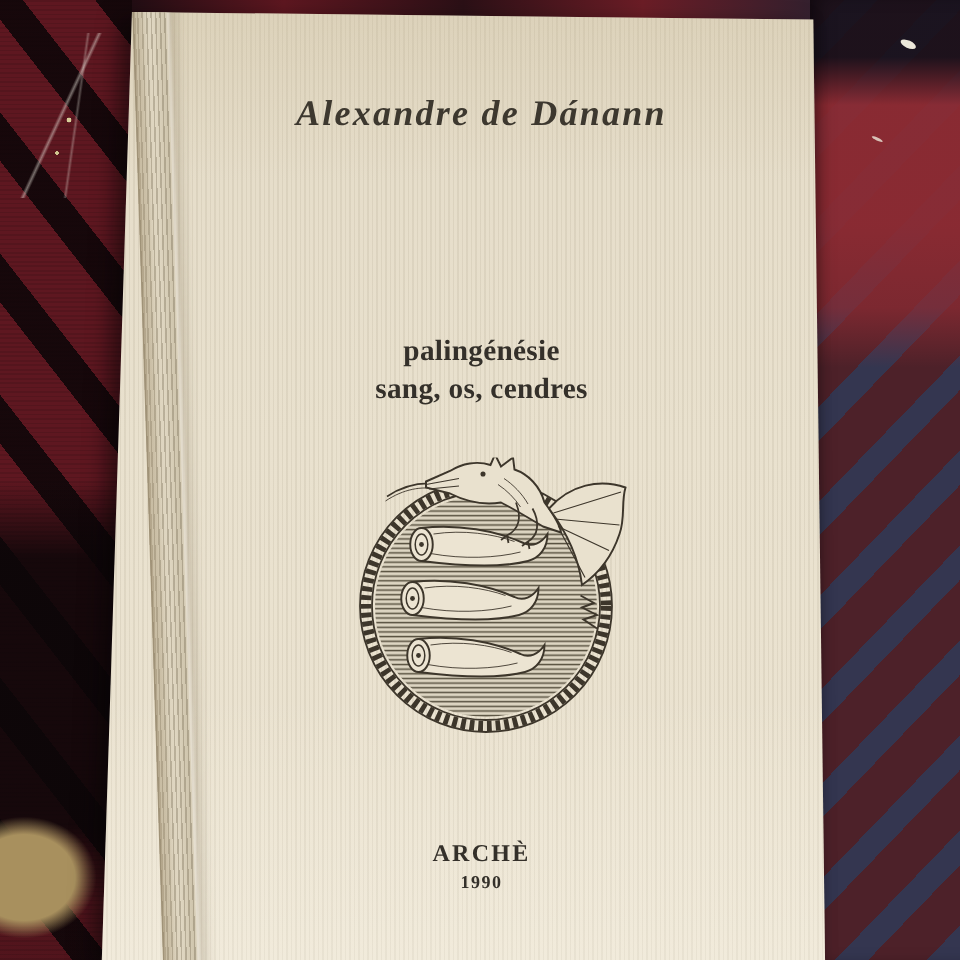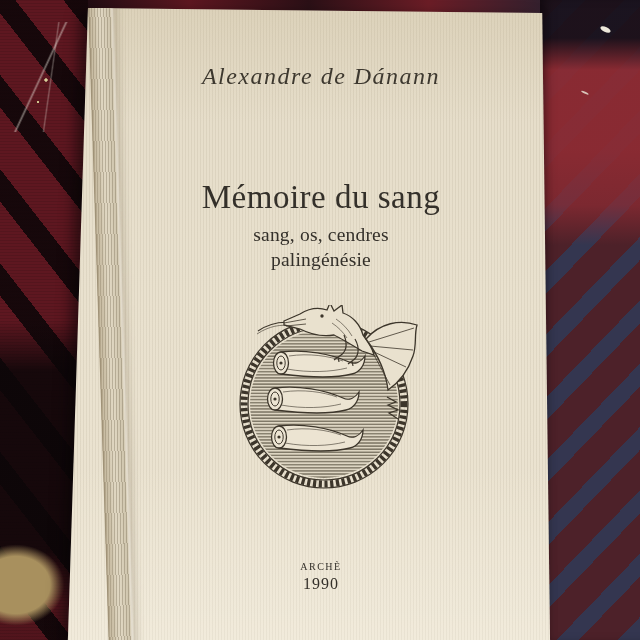--- a/index.html
+++ b/index.html
@@ -61,52 +61,51 @@
   .spine-edge{
     position:absolute;left:26px;top:-6px;width:23px;height:650px;
     transform:rotate(-1.85deg);transform-origin:top left;
     background:
       linear-gradient(90deg, rgba(140,124,94,0.45) 0 2px, rgba(170,155,125,0.28) 2px 5px, rgba(0,0,0,0) 9px),
       repeating-linear-gradient(90deg, rgba(96,84,60,0.30) 0 1px, rgba(0,0,0,0) 1px 3px),
       linear-gradient(90deg,#d2c7af,#e0d7c2 55%,#cfc5ad 92%,#dbd2bd);
     box-shadow: 2px 0 2px rgba(255,252,244,0.5), 6px 0 7px rgba(118,104,76,0.28);
   }
 
-  .cover-text{position:absolute;left:40px;right:12px;text-align:center;color:#34302a;}
+  .cover-text{position:absolute;left:40px;right:12px;text-align:center;color:#34302a;font-weight:bold;}
   .author{top:55px;font-style:italic;font-size:24px;letter-spacing:1.5px;color:#3d382f;}
   .title{top:171px;font-size:33px;letter-spacing:0.5px;}
   .subtitle{top:214px;font-size:19.5px;line-height:25px;letter-spacing:0.2px;}
   .colophon{top:554px;line-height:1;}
-  .pub-name{font-size:10px;letter-spacing:1.5px;}
+  .pub-name{font-size:16px;letter-spacing:1.5px;}
   .pub-city{font-size:10.5px;letter-spacing:1.5px;margin-top:3px;}
-  .pub-year{font-size:16px;letter-spacing:1px;margin-top:4px;text-align:center;}
+  .pub-year{font-size:12px;letter-spacing:1px;margin-top:4px;text-align:center;}
 
   .emblem{position:absolute;left:162px;top:297px;width:210px;height:190px;}
 </style>
 </head>
 <body>
 
 <div class="scene">
 
   <div class="carpet-left"></div>
   <div class="carpet-top"></div>
   <div class="carpet-right"></div>
   <div class="lint-speck"></div>
 
   <div class="book">
     <div class="book-inner">
       <div class="spine-edge"></div>
 
       <div class="cover-text author">Alexandre de Dánann</div>
 
-      <div class="cover-text title">Mémoire du sang</div>
 
       <div class="cover-text subtitle">
+        <div>palingénésie</div>
         <div>sang, os, cendres</div>
-        <div>palingénésie</div>
       </div>
 
       <svg class="emblem" viewBox="0 0 210 190" xmlns="http://www.w3.org/2000/svg">
         <defs>
           <pattern id="hz" width="5" height="3.1" patternUnits="userSpaceOnUse">
             <rect width="5" height="3.1" fill="#ddd5c2"></rect>
             <rect y="1.1" width="5" height="1" fill="#57503f"></rect>
           </pattern>
           <g id="horn">
             <path d="M0,-11 C24,-14 50,-9 68,-1 C74,2 80,-1 84,-7 C84,2 79,9 71,11 C52,16 24,14 0,11 Z" fill="#ece4d2" stroke="#3d362b" stroke-width="1.3"></path>

